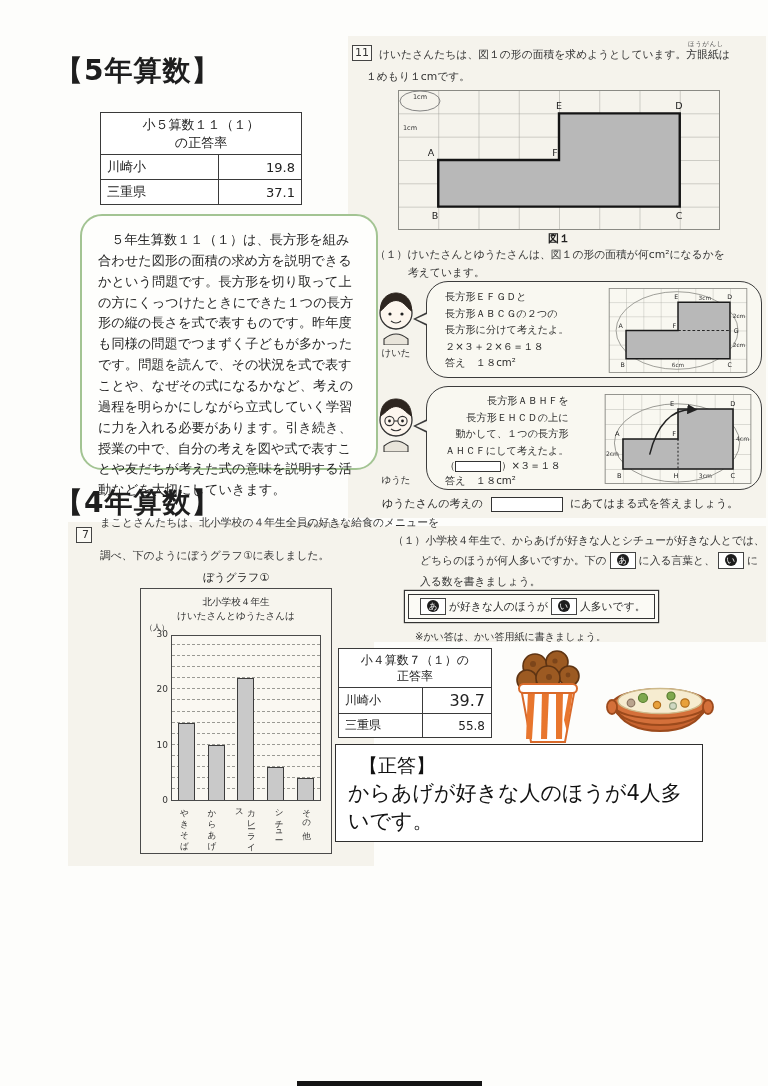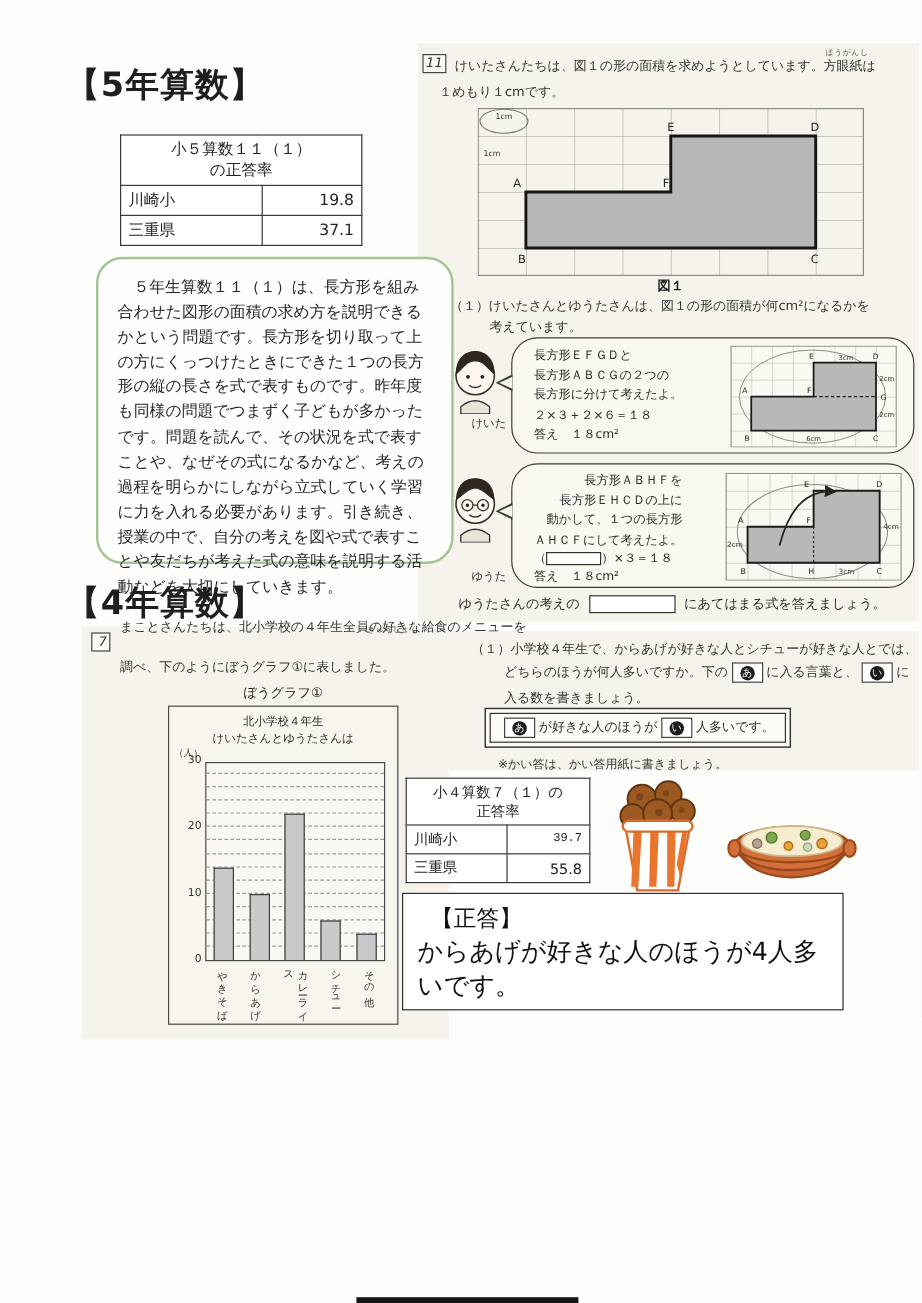--- a/index.html
+++ b/index.html
@@ -25,42 +25,42 @@
   
   .green-box {
     border:2px solid #a3c493; border-radius:22px; background:#fefefc;
     padding:14px 16px; font-size:13.2px; line-height:1.58; color:#262626;
   }
   .green-box.big { font-size:14.6px; line-height:1.78; padding:20px 24px; }
 
   .qnum {
     display:inline-block; border:1.3px solid #444; background:#fbfaf5;
     font-size:11px; line-height:14px; min-width:16px; height:16px;
-    text-align:right; padding:0 2px; color:#333;font-style:italic;
+    text-align:right; padding:0 2px; color:#333;
   }
   .stmt { font-size:10.8px; line-height:1.55; color:#333; }
   .tiny-ruby { font-size:6.5px; color:#555; letter-spacing:0.5px; }
 
   
   .bubble {
     position:absolute; border:1.6px solid #3c3c3c; border-radius:22px;
     background:rgba(252,251,246,0.55);
   }
   .bubble-tail {
     position:absolute; width:0; height:0;
     border-top:7px solid transparent; border-bottom:7px solid transparent;
     border-right:14px solid #3c3c3c;
   }
   .bubble-tail-inner {
     position:absolute; width:0; height:0;
     border-top:5px solid transparent; border-bottom:5px solid transparent;
     border-right:11px solid #f7f5ee; left:3px; top:-5px;
   }
   .bubble-lines { font-size:10.2px; line-height:1.62; color:#2b2b2b; }
-  .char-name { font-size:9.5px; text-align:right; color:#333; }
+  .char-name { font-size:9.5px; text-align:center; color:#333; }
 
   .blank-box { display:inline-block; background:#fff; border:1.2px solid #333; vertical-align:middle; }
 
   
   .tokbox {
     display:inline-block; border:1px solid #444; background:#fff;
     padding:0 6px; margin:0 3px; vertical-align:middle; line-height:15px; height:17px;
   }
   .circ {
     display:inline-block; width:12px; height:12px; border-radius:50%;
@@ -312,21 +312,21 @@
   <div class="abs" style="left:415px; top:630px; font-size:10px; color:#333;">※かい答は、かい答用紙に書きましょう。</div>
 
   <table class="rate abs" style="left:338px; top:648px; width:154px;">
     <tbody>
         <tr>
           <th colspan="2" style="font-size:12px;">小４算数７（１）の
 正答率</th>
         </tr>
     <tr>
       <td style="width:84px; font-size:12px;">川崎小</td>
-      <td class="val" style="font-size:10px;font-family:Liberation Mono, monospace;">39.7</td>
+      <td class="val" style="font-size:16px;">39.7</td>
     </tr>
     <tr>
       <td style="font-size:12px;">三重県</td>
       <td class="val" style="font-size:12px;">55.8</td>
     </tr>
   </tbody>
     </table>
 
   <svg class="abs" style="left:505px; top:648px;" width="86" height="98" viewBox="0 0 86 98">
     <g stroke="#5e3413" stroke-width="1.6" fill="#9c5a22">

